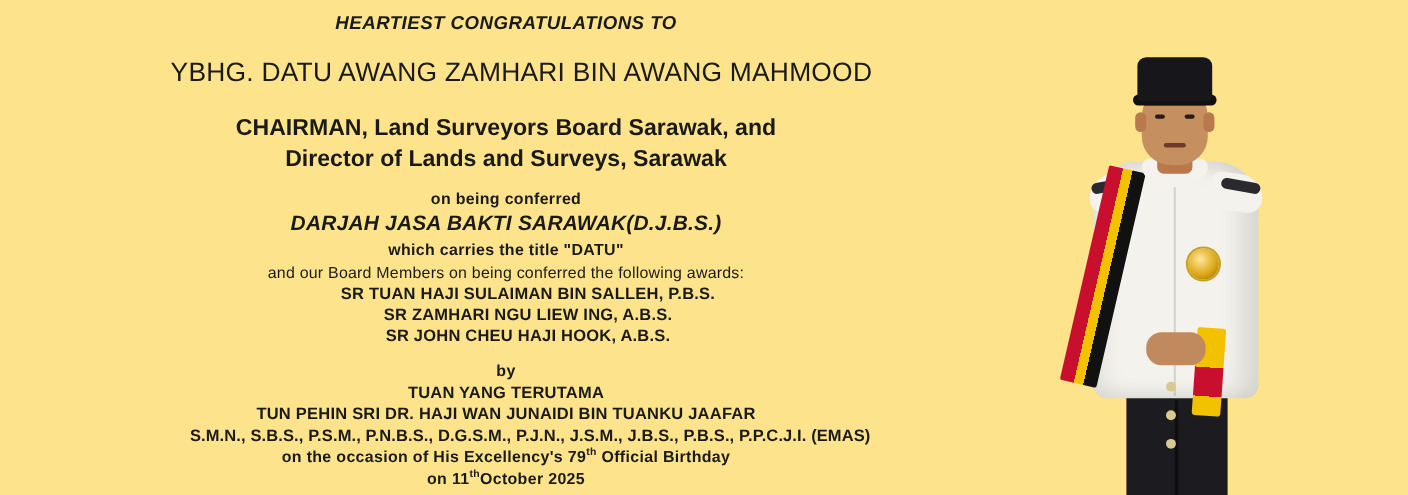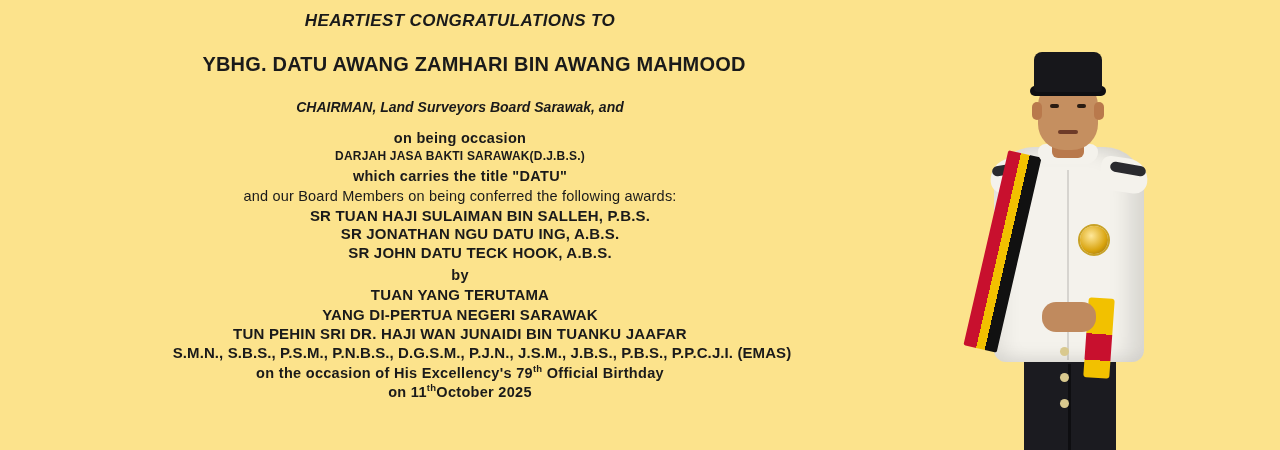--- a/index.html
+++ b/index.html
@@ -30,60 +30,60 @@
     text-align: center;
   }
   .headline {
     font-style: italic;
     font-weight: bold;
     font-size: 17px;
     letter-spacing: 0.4px;
     margin-top: 11px;
   }
   .honoree {
-    font-weight: bold;
-    font-size: 20px;
+    font-weight: normal;
+    font-size: 24px;
     letter-spacing: 0.2px;
     margin-top: 22px;
     margin-left: 28px;
   }
   .role-block {
     margin-top: 22px;
-    font-size: 14px;
+    font-size: 21px;
     font-weight: bold;
     line-height: 1.35;
-    font-style: italic;
   }
   .conferral {
     margin-top: 11px;
     font-size: 14.5px;
     font-weight: bold;
     line-height: 1.42;
     letter-spacing: 0.3px;
   }
   .conferral .award-name {
-    font-size: 12px;
-    letter-spacing: 0.2px;
+    font-size: 19px;
+    letter-spacing: 0.2px;
+    font-style: italic;
   }
   .members-intro {
     font-size: 14.5px;
     font-weight: normal;
     letter-spacing: 0.2px;
   }
   .member-line {
     font-size: 15px;
     font-weight: bold;
     letter-spacing: 0.2px;
     line-height: 1.25;
     margin-left: 40px;
   }
   .by-line {
     font-size: 14.5px;
     font-weight: bold;
-    margin-top: 2px;
+    margin-top: 12px;
   }
   .conferrer {
     font-size: 15px;
     font-weight: bold;
     line-height: 1.28;
     letter-spacing: 0.2px;
   }
   .post-nominals {
     font-size: 15px;
     font-weight: bold;
@@ -283,33 +283,33 @@
 <div id="banner">
 
   <div id="text-column">
 
     <div class="headline">HEARTIEST CONGRATULATIONS TO</div>
 
     <div class="honoree">YBHG. DATU AWANG ZAMHARI BIN AWANG MAHMOOD</div>
 
     <div class="role-block">
       <div>CHAIRMAN, Land Surveyors Board Sarawak, and</div>
+      <div>Director of Lands and Surveys, Sarawak</div>
     </div>
 
     <div class="conferral">
-      <div>on being occasion</div>
+      <div>on being conferred</div>
       <div class="award-name">DARJAH JASA BAKTI SARAWAK(D.J.B.S.)</div>
       <div>which carries the title "DATU"</div>
       <div class="members-intro">and our Board Members on being conferred the following awards:</div>
       <div class="member-line">SR TUAN HAJI SULAIMAN BIN SALLEH, P.B.S.</div>
-      <div class="member-line">SR JONATHAN NGU DATU ING, A.B.S.</div>
-      <div class="member-line">SR JOHN DATU TECK HOOK, A.B.S.</div>
+      <div class="member-line">SR ZAMHARI NGU LIEW ING, A.B.S.</div>
+      <div class="member-line">SR JOHN CHEU HAJI HOOK, A.B.S.</div>
       <div class="by-line">by</div>
       <div class="conferrer">TUAN YANG TERUTAMA</div>
-      <div class="conferrer">YANG DI-PERTUA NEGERI SARAWAK</div>
       <div class="conferrer">TUN PEHIN SRI DR. HAJI WAN JUNAIDI BIN TUANKU JAAFAR</div>
       <div class="post-nominals">S.M.N., S.B.S., P.S.M., P.N.B.S., D.G.S.M., P.J.N., J.S.M., J.B.S., P.B.S., P.P.C.J.I. (EMAS)</div>
       <div class="occasion">
         <span>on the occasion of His Excellency's 79</span><sup>th</sup><span> Official Birthday</span>
       </div>
       <div class="occasion">
         <span>on 11</span><sup>th</sup><span>October 2025</span>
       </div>
     </div>
 

